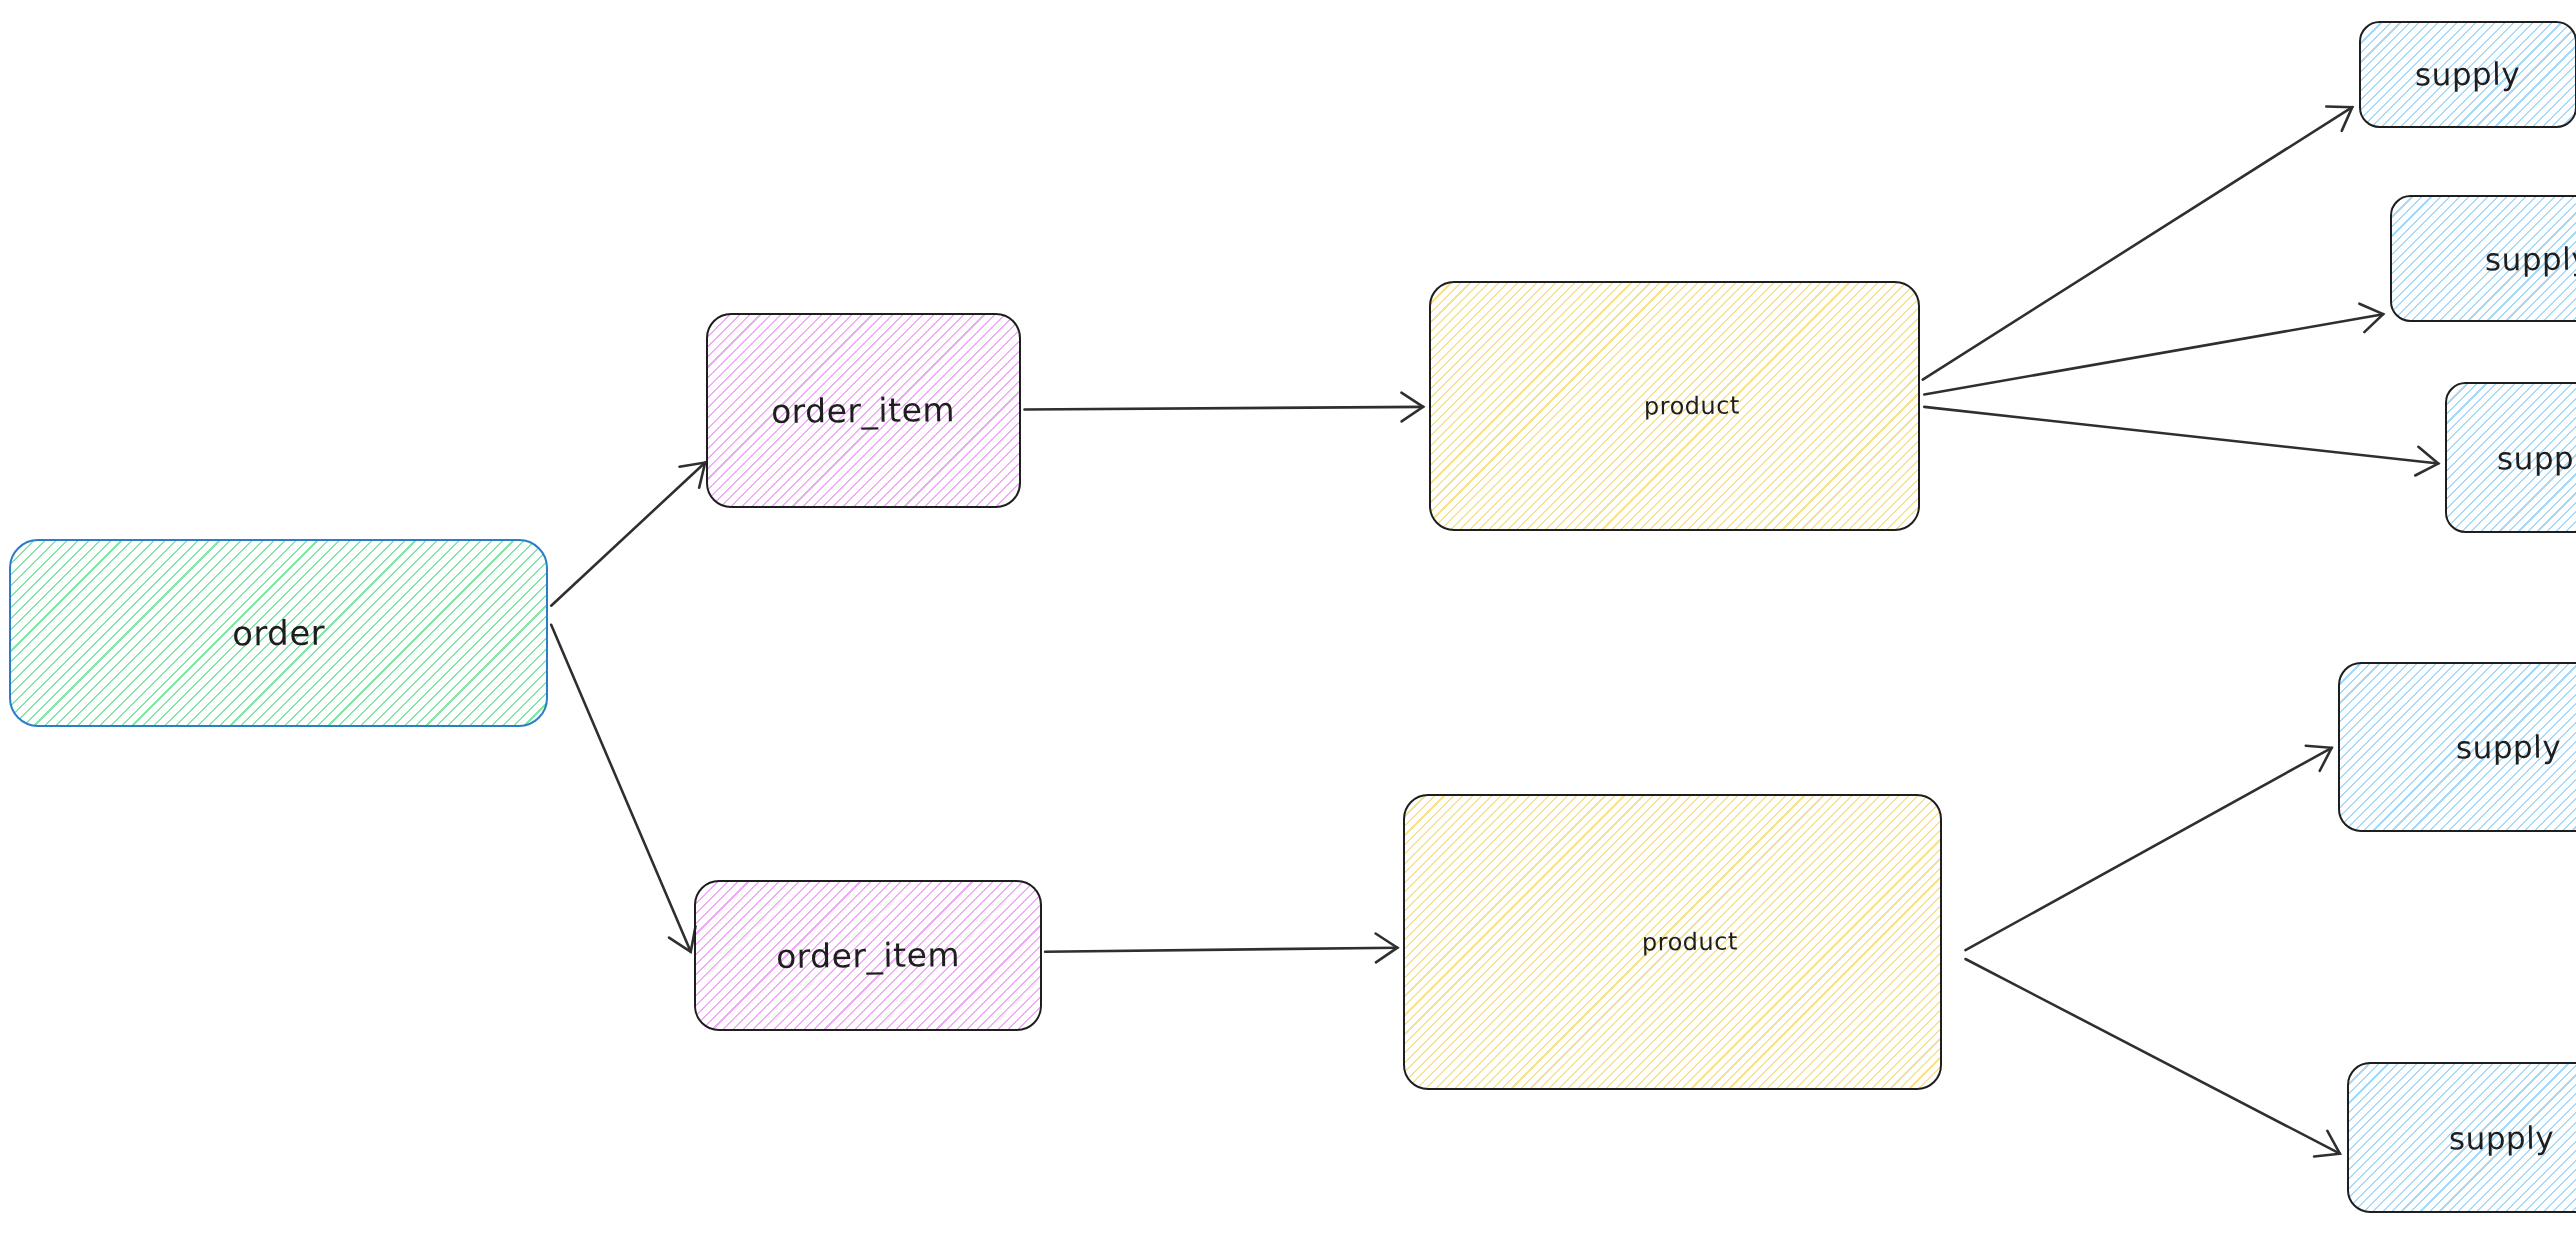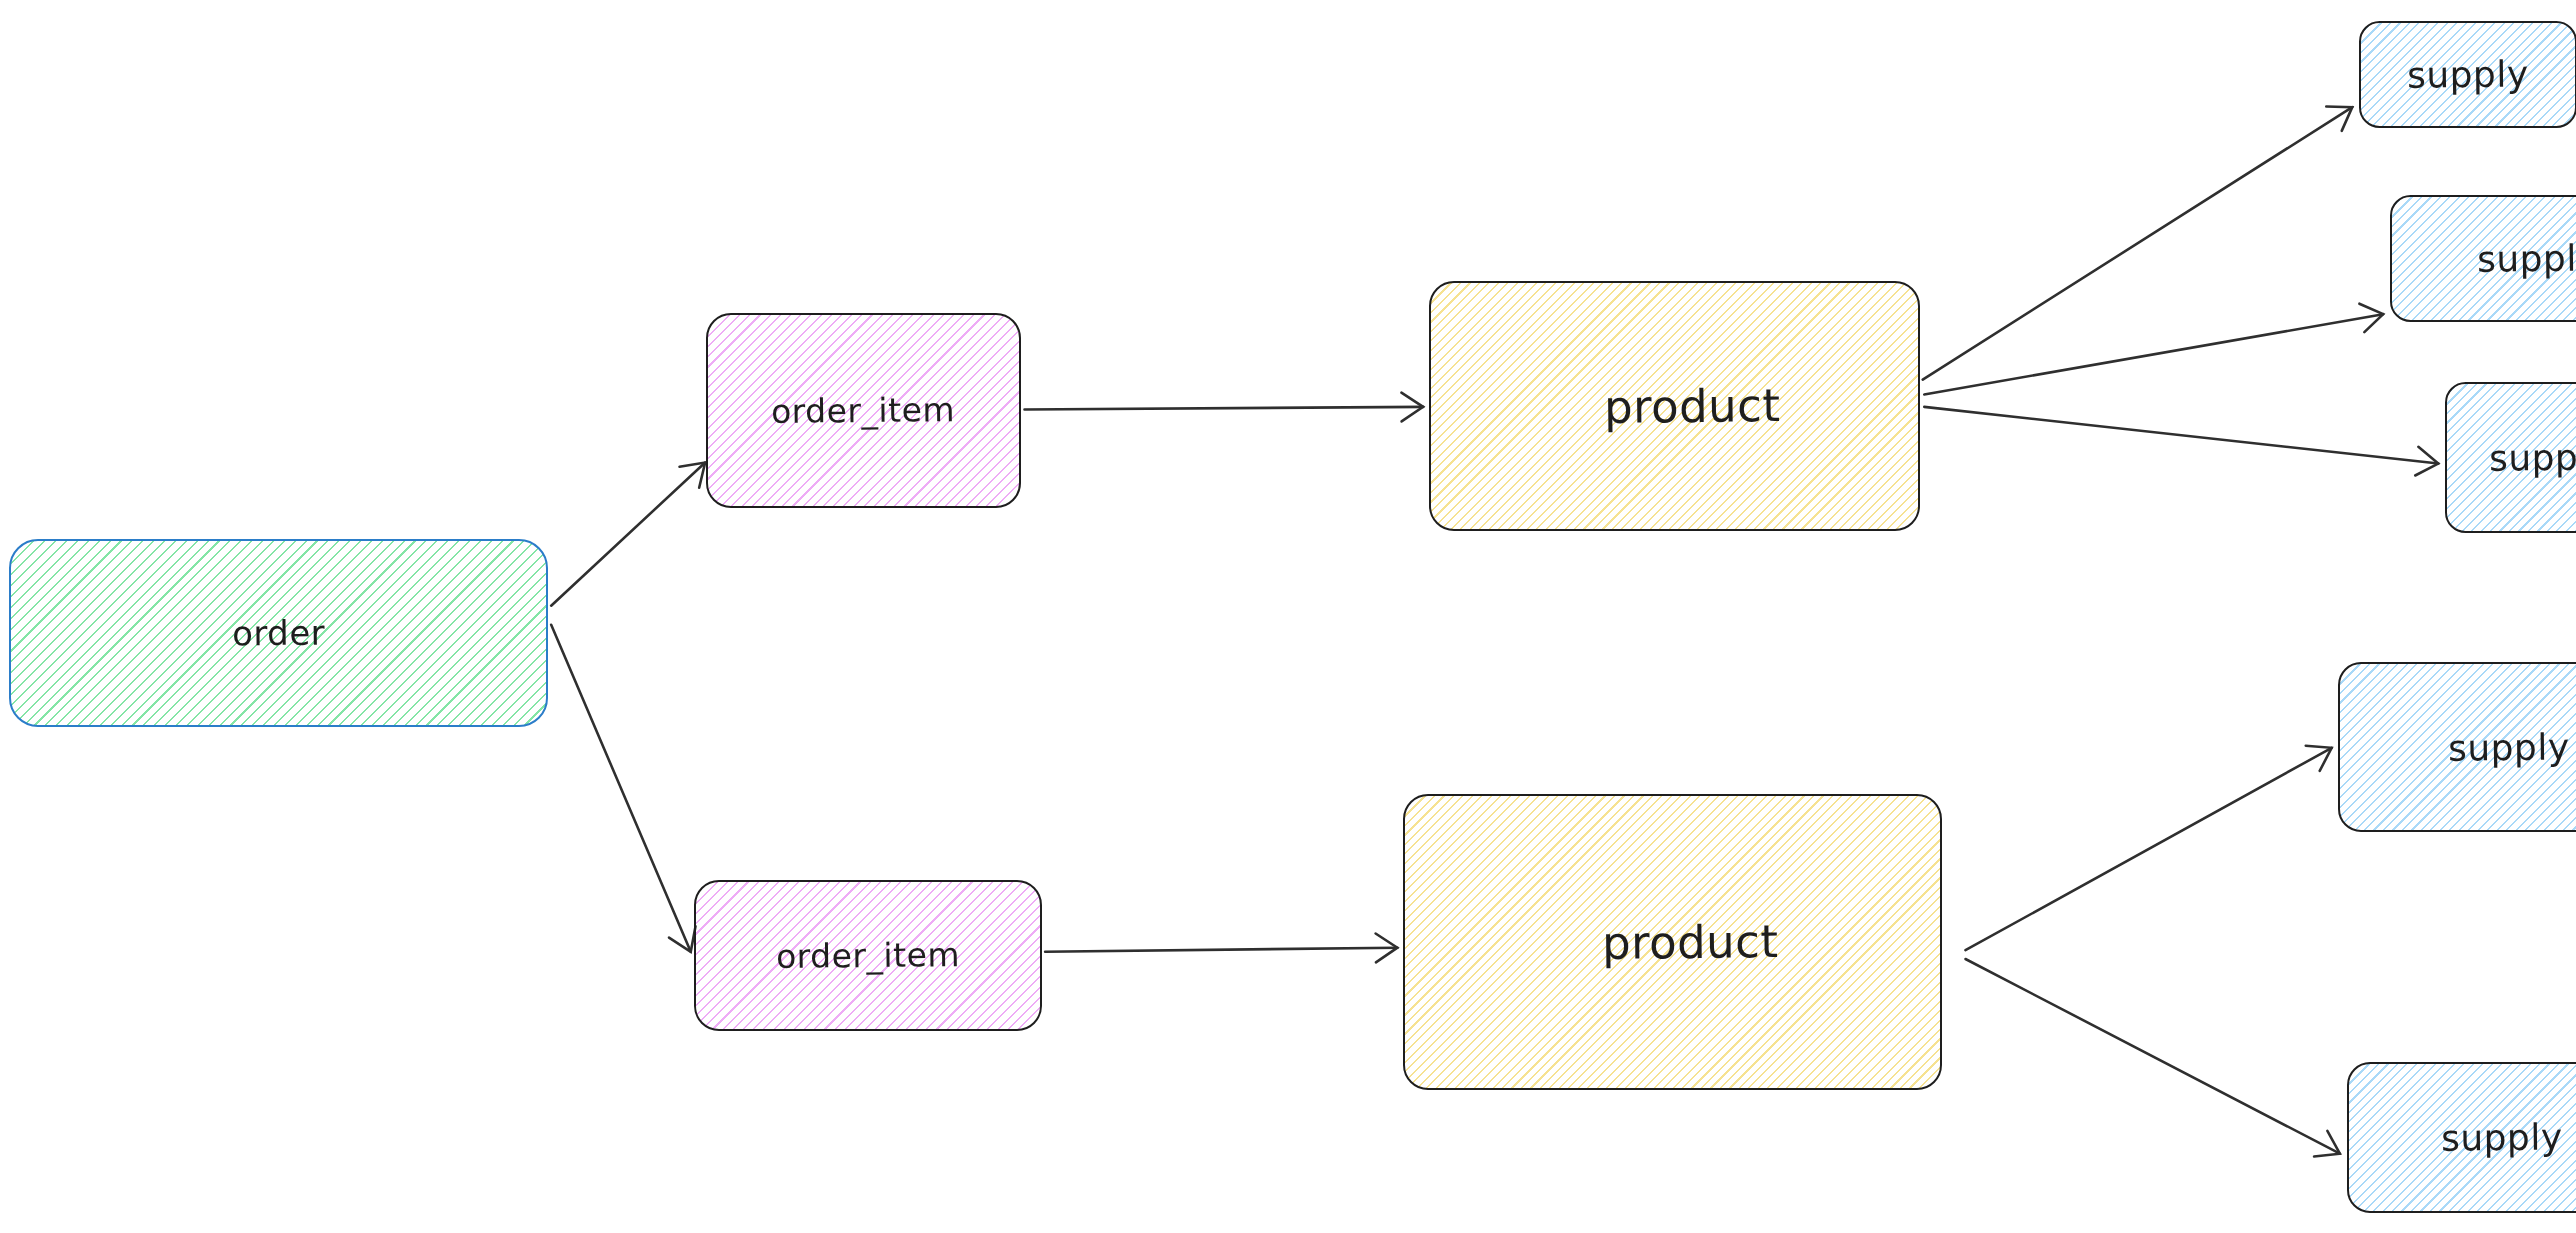--- a/index.html
+++ b/index.html
@@ -53,22 +53,22 @@
       var(--hatch-yellow, #f6e292) 0px, var(--hatch-yellow, #f6e292) 1.5px,
       transparent 1.5px, transparent 6.7px);
   }
   .fill-blue {
     background: repeating-linear-gradient(135deg,
       var(--hatch-blue, #a9d9f8) 0px, var(--hatch-blue, #a9d9f8) 1.5px,
       transparent 1.5px, transparent 6.7px);
   }
   .t-order      { font-size: 34px; }
   .t-order-item { font-size: 33px; }
-  .t-product    { font-size: 45px; padding-left: 35px; }
-  .t-supply     { font-size: 36px; }
+  .t-product    { font-size: 24px; padding-left: 35px; }
+  .t-supply     { font-size: 31px; }
 
   
   #n-order        { left:   8.8px; top: 539px; width: 539px; height: 188px; border-radius: 29px; }
   #n-order-item-1 { left: 706px; top:  313px; width:  315px; height: 195px; }
   #n-order-item-2 { left: 694px; top: 880px; width:  348px; height: 151px; }
   #n-product-1    { left: 1429px; top:  281px; width:  491px; height: 250px; }
   #n-product-2    { left: 1403px; top: 794px; width: 539px; height: 296px; }
   #n-supply-1     { left: 2359px; top:   20.6px; width:  218px; height: 107px; border-radius: 20.6px; }
   #n-supply-2     { left: 2390px; top:  195px; width:  296px; height: 127px; border-radius: 20.6px; }
   #n-supply-3     { left: 2445px; top:  382px; width:  210px; height: 151px; border-radius: 20.6px; }

